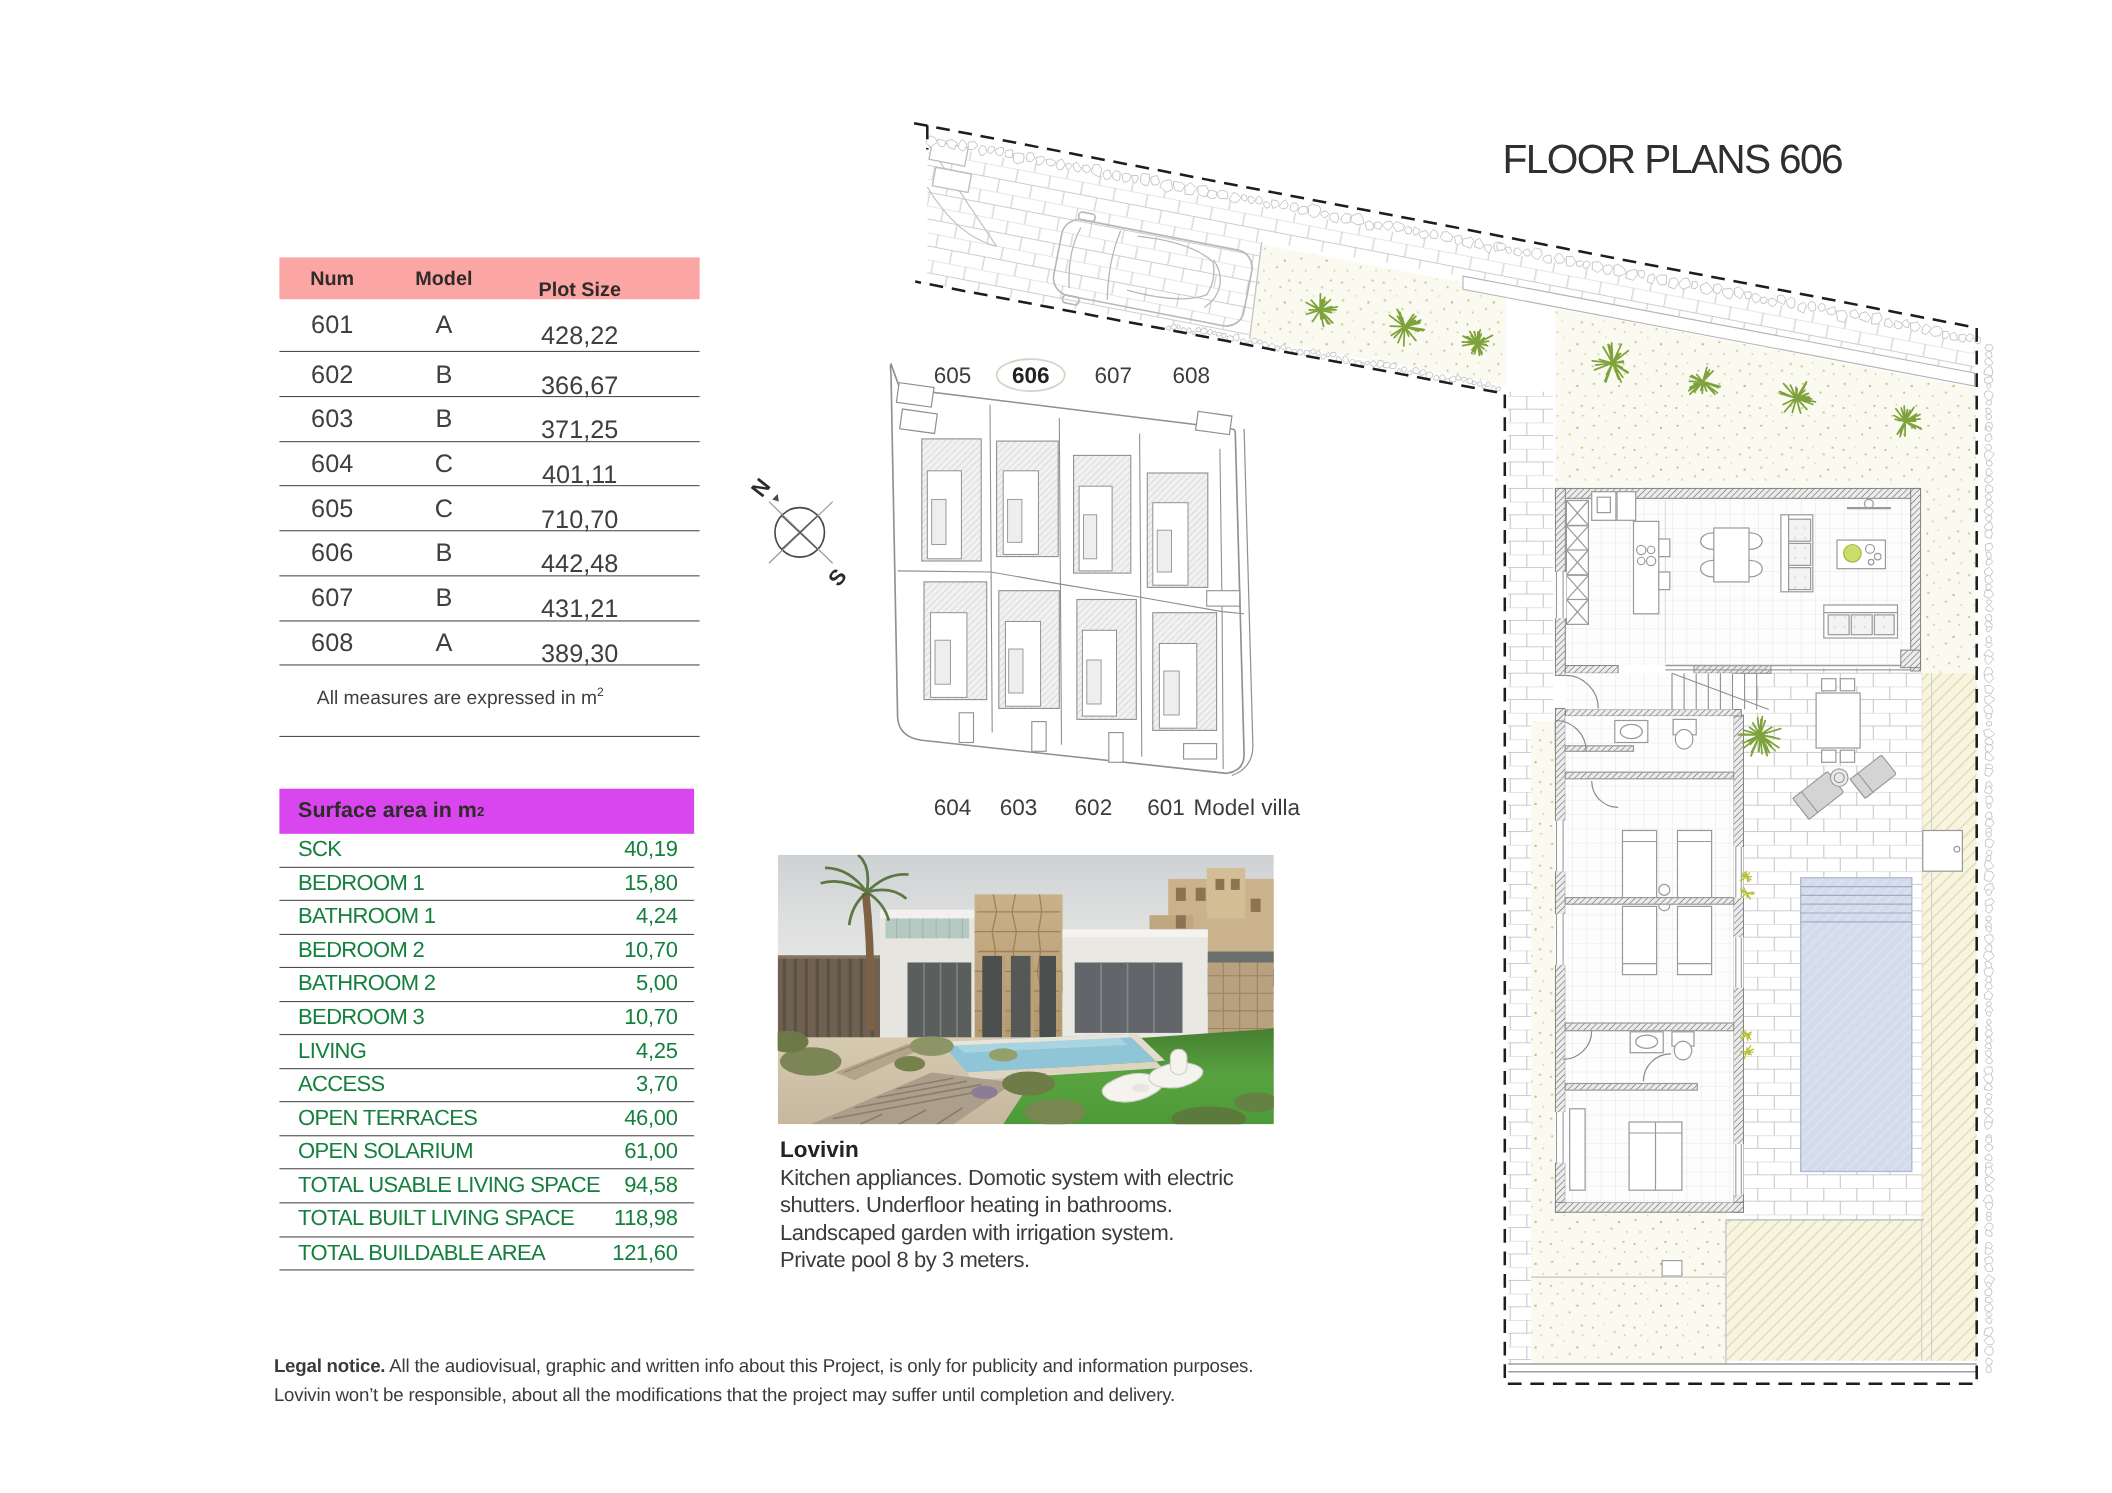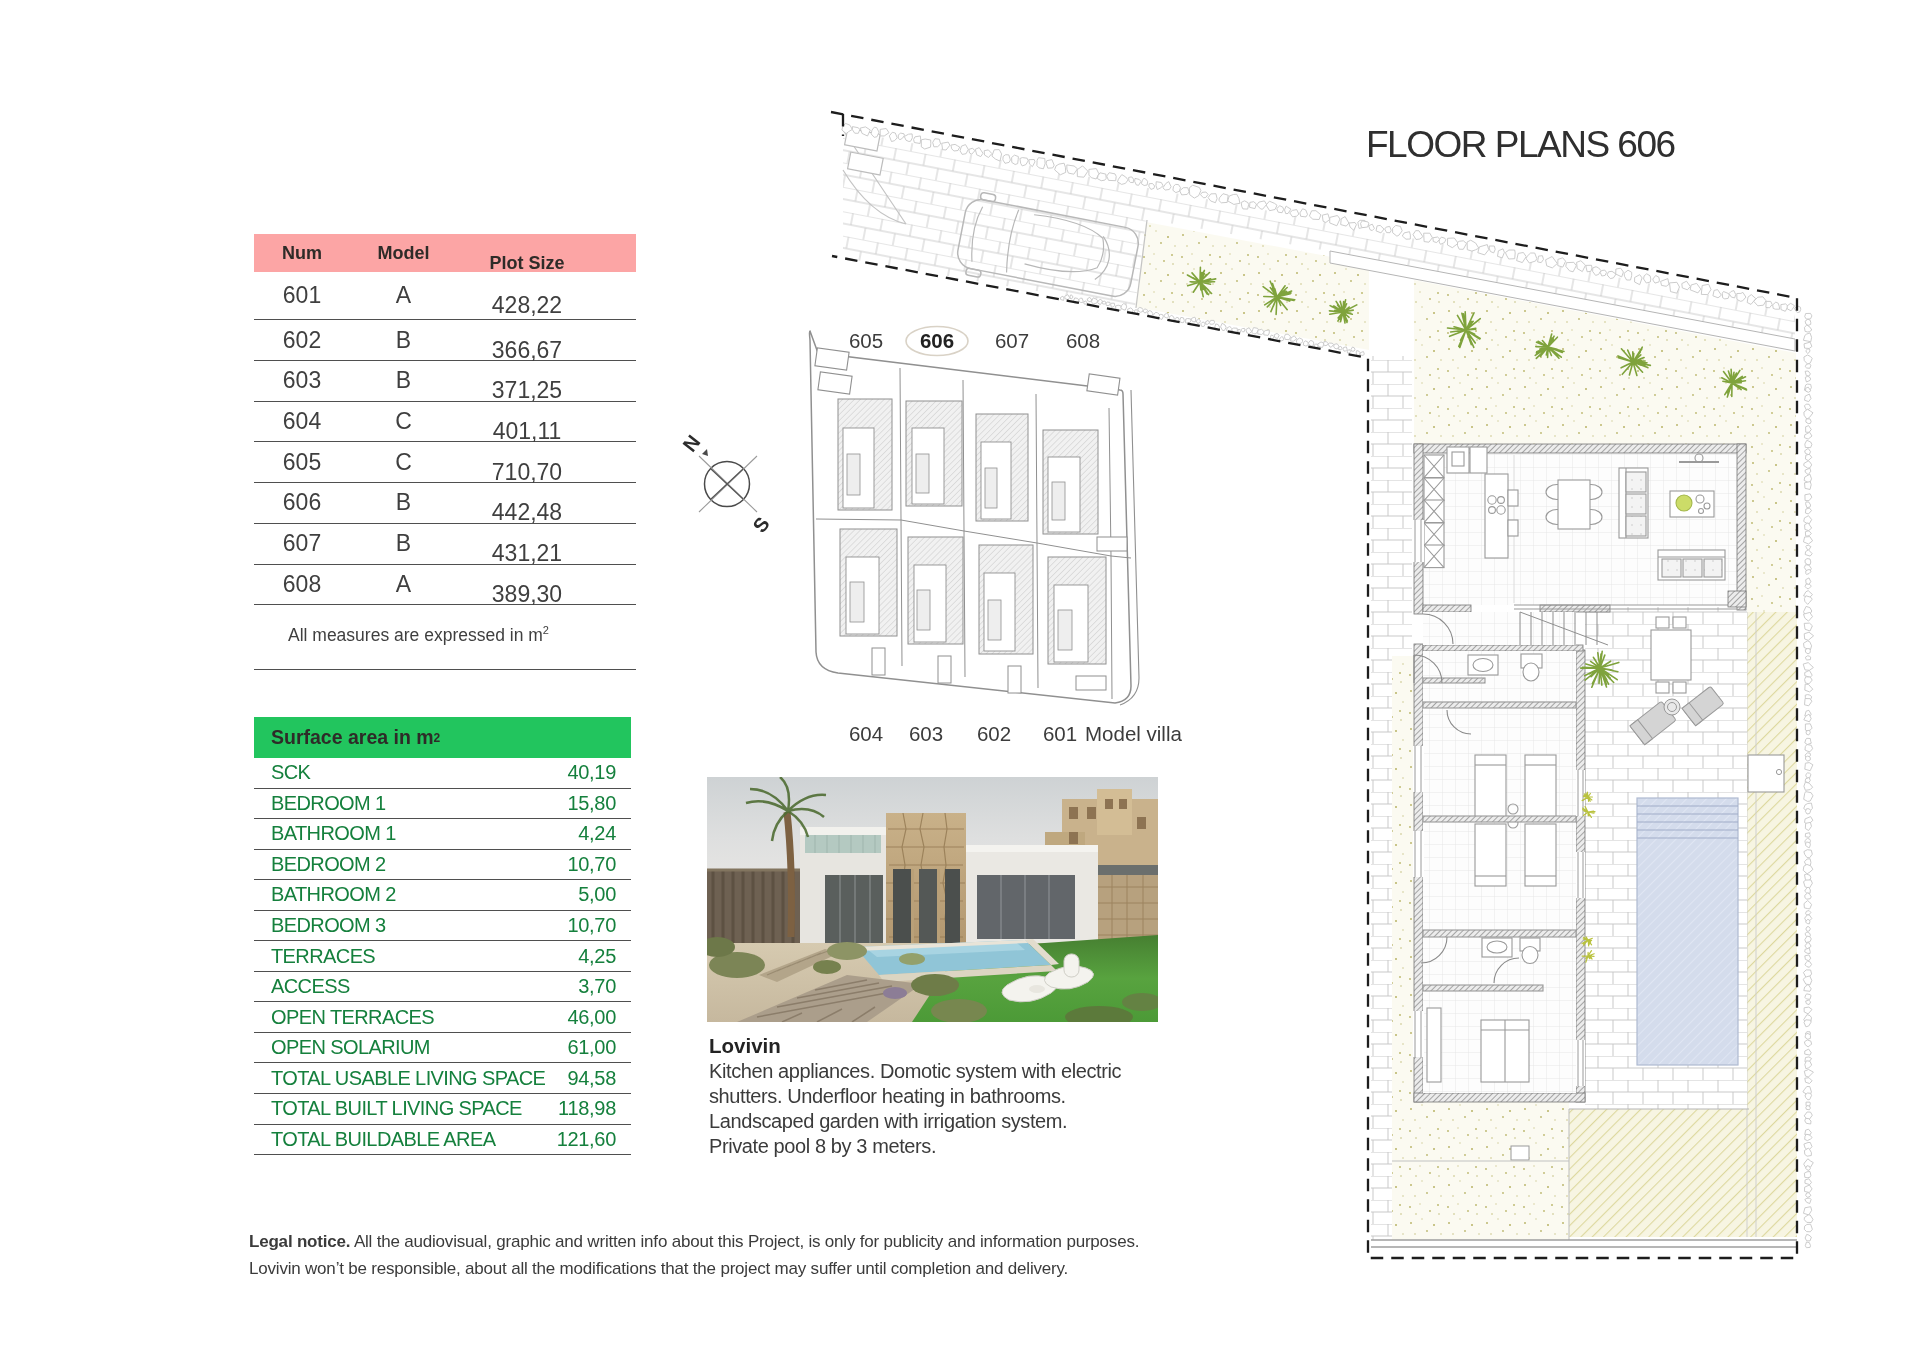--- a/index.html
+++ b/index.html
@@ -15,21 +15,21 @@
       color:#3f3f3f;border-bottom:1.6px solid #4f4f4f;}
   #t1 .row.r1{height:48.4px;}
   .c1{width:96px;text-align:center;}
   .c2{width:107px;text-align:center;}
   .c3{width:140px;text-align:center;margin-top:20px;}
   #note1{left:288px;top:624px;width:360px;font-size:17.5px;color:#3f3f3f;}
   #note1 sup{font-size:11px;}
   #t1line{left:254px;top:669px;width:382px;border-top:1.6px solid #4f4f4f;}
 
   #t2{left:254px;top:717px;width:377px;}
-  #t2 .hdr{height:41px;background:#22c55e;display:flex;align-items:center;
+  #t2 .hdr{height:41px;background:#d946ef;display:flex;align-items:center;
       font-weight:bold;font-size:19.5px;color:#2e2b28;padding-left:17px;box-sizing:border-box;}
   #t2 .hdr sup{font-size:12px;}
   #t2 .row{height:30.55px;display:flex;align-items:center;justify-content:space-between;
       font-size:20px;letter-spacing:-0.6px;color:#15803d;border-bottom:1.5px solid #4f4f4f;
       padding:0 15px 0 17px;box-sizing:border-box;}
   #t2 .row .v{letter-spacing:-0.3px;}
 
   
   #legal{left:249px;top:1229px;width:930px;font-size:17px;color:#3b3b3b;
       line-height:26.5px;letter-spacing:-0.2px;}
@@ -116,21 +116,21 @@
     </div>
   <div class="row">
       <span>BATHROOM 2</span>
       <span class="v">5,00</span>
     </div>
   <div class="row">
       <span>BEDROOM 3</span>
       <span class="v">10,70</span>
     </div>
   <div class="row">
-      <span>TERRACES</span>
+      <span>LIVING</span>
       <span class="v">4,25</span>
     </div>
   <div class="row">
       <span>ACCESS</span>
       <span class="v">3,70</span>
     </div>
   <div class="row">
       <span>OPEN TERRACES</span>
       <span class="v">46,00</span>
     </div>

